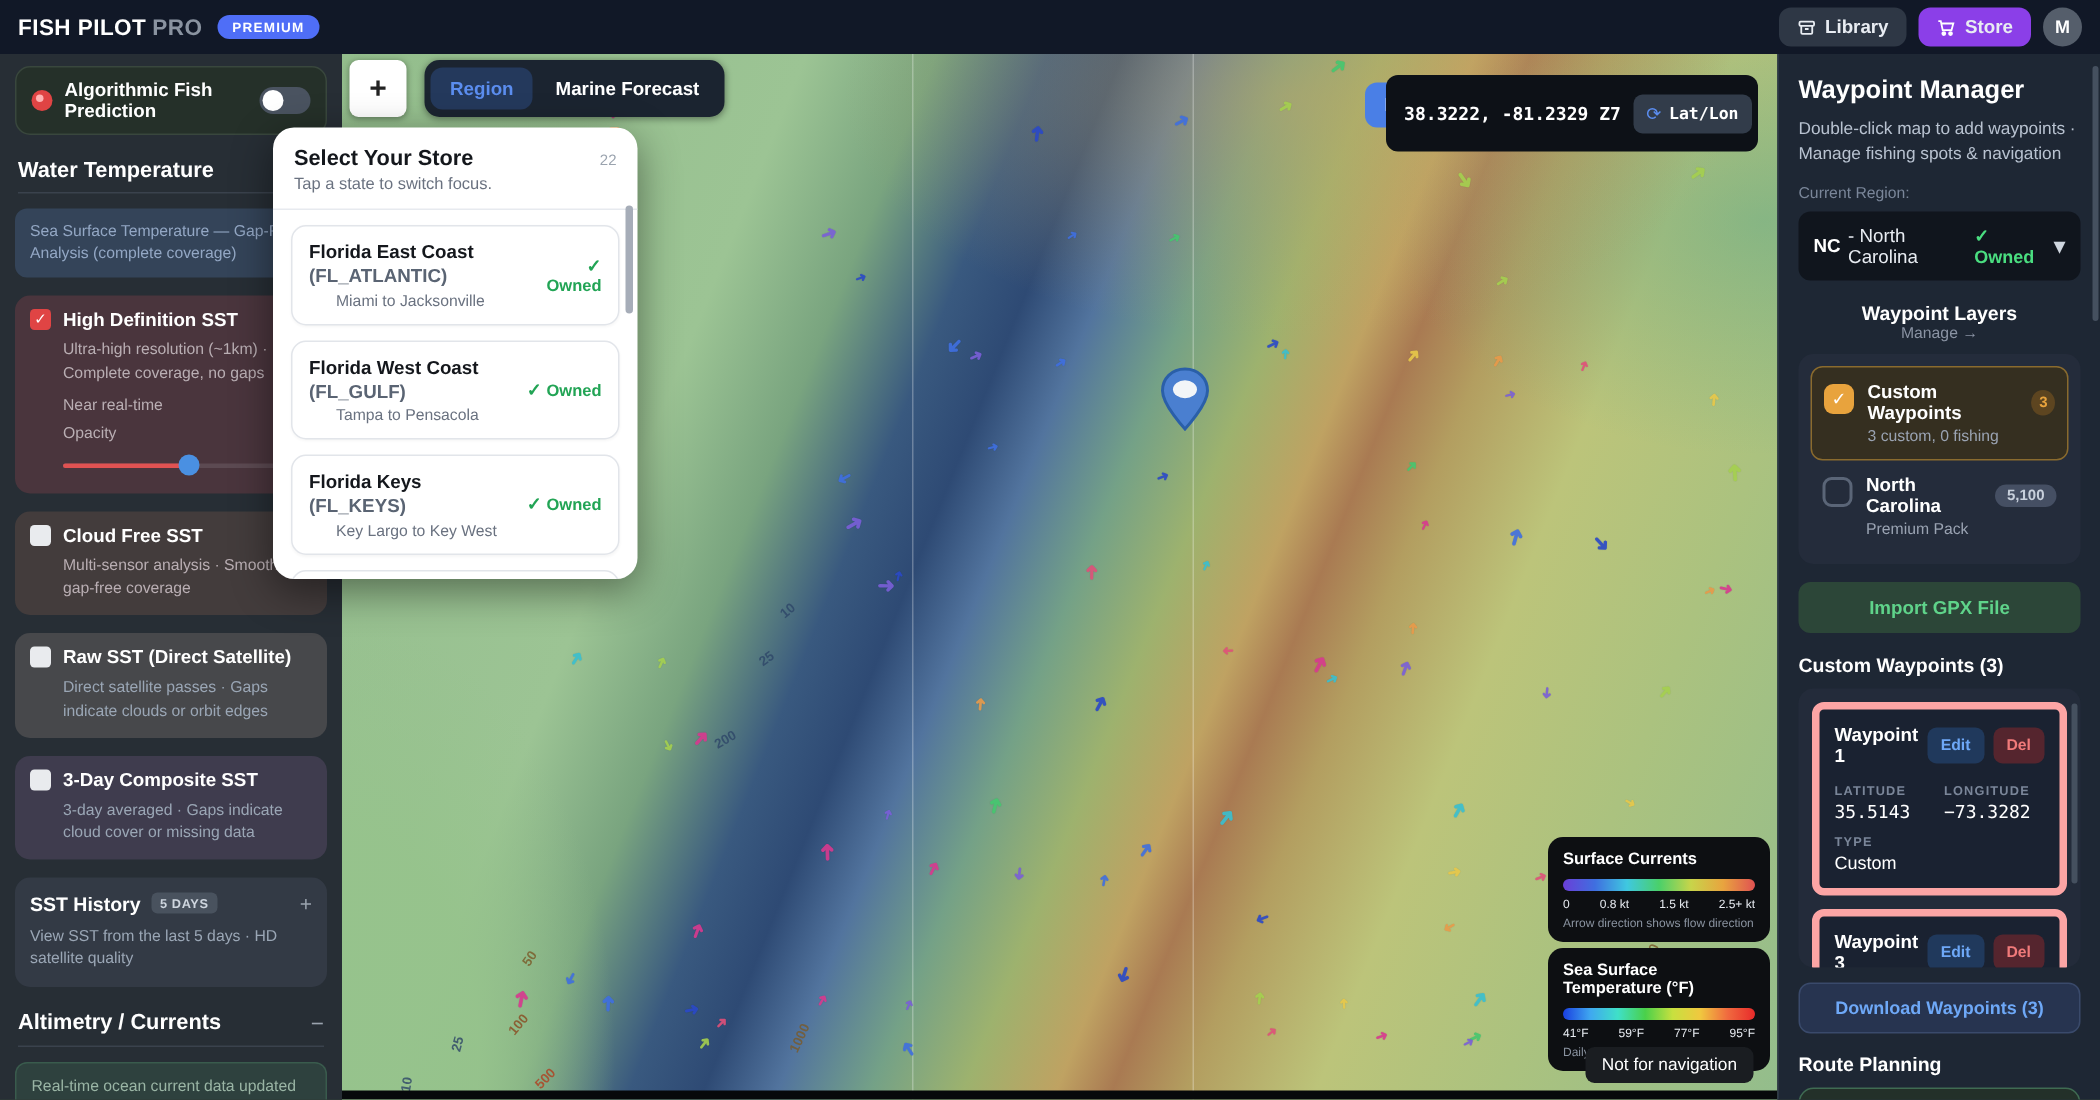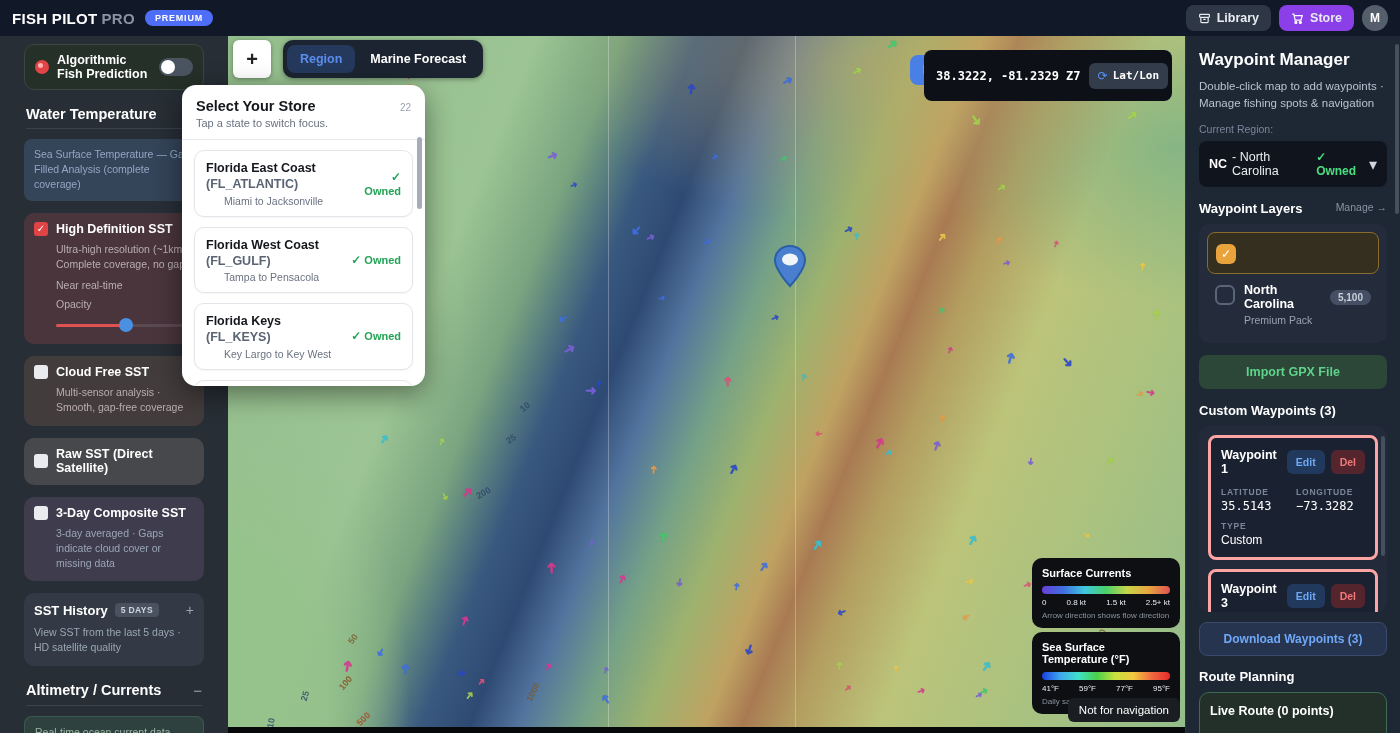--- a/index.html
+++ b/index.html
@@ -17,21 +17,21 @@
   .nav-right { margin-left:auto; display:flex; align-items:center; gap:8px; }
   .nav-btn { display:flex; align-items:center; gap:6px; background:#2e3745; color:#e8ecf2;
     font-size:12.5px; font-weight:bold; border:none; border-radius:8px; padding:6px 12px; cursor:pointer; }
   .nav-btn.store { background:#8b3fe8; }
   .nav-ico { width:13px; height:13px; display:inline-block; }
   .avatar { width:26px; height:26px; border-radius:50%; background:#555e6b; color:#fff;
     font-size:12px; font-weight:bold; display:flex; align-items:center; justify-content:center; }
 
   
   .lsb { position:absolute; left:0; top:36px; width:228px; bottom:0; background:#272e35;
-    padding:8px 24px; overflow:hidden; z-index:10; }
+    padding:8px 10px; overflow:hidden; z-index:10; }
   .fish-card { background:#253029; border:1px solid #39473d; border-radius:10px;
     display:flex; align-items:center; gap:8px; padding:8px 10px; }
   .lure-ico { width:14px; height:14px; border-radius:50%; background:#e04444; position:relative; flex:none; }
   .lure-ico:after { content:""; position:absolute; left:3px; top:3px; width:5px; height:5px;
     border-radius:50%; background:#ffb3b3; }
   .fish-card .lbl { color:#fff; font-size:12.5px; font-weight:bold; flex:1; }
   .toggle { width:34px; height:18px; background:#4a5360; border-radius:999px; position:relative; flex:none; cursor:pointer; }
   .toggle .knob { position:absolute; left:2px; top:2px; width:14px; height:14px; border-radius:50%; background:#fff; }
 
   .sec-h { display:flex; align-items:center; justify-content:space-between; margin:16px 2px 6px; }
@@ -107,21 +107,21 @@
 
   .legend { position:absolute; right:5px; width:148px; background:#0d0f12; border-radius:10px;
     padding:9px 10px 8px; z-index:18; }
   .legend.l1 { top:522px; } .legend.l2 { top:596px; }
   .legend .t { color:#fff; font-size:11px; font-weight:bold; margin-bottom:7px; }
   .grad { height:8px; border-radius:4px; margin-bottom:4px; }
   .grad.cur { background:linear-gradient(90deg,#6a3fd8,#3f6fe0,#3fc8e0,#4ad06a,#c8d44a,#e8a43f,#e05252); }
   .grad.sst { background:linear-gradient(90deg,#1a3fe0,#3fa8f0,#3fe0c8,#4ad04a,#c8e03f,#f0c83f,#f06a3f,#e82a2a); }
   .ticks { display:flex; justify-content:space-between; color:#e8ecf2; font-size:8px; margin-bottom:4px; }
   .legend .note { color:#8a93a0; font-size:8px; }
-  .nfn { position:absolute; right:5px; top:662px; background:#1a1d21; color:#fff; font-size:11.5px;
+  .nfn { position:absolute; right:16px; top:662px; background:#1a1d21; color:#fff; font-size:11.5px;
     border-radius:6px; padding:6px 11px; z-index:18; }
 
   
   .dropdown { position:absolute; left:182px; top:85px; width:243px; height:301px; background:#fff;
     border-radius:14px; box-shadow:0 8px 28px rgba(0,0,0,.45); z-index:40; overflow:hidden; }
   .dd-head { padding:13px 14px 10px; border-bottom:1px solid #e7eaef; position:relative; }
   .dd-title-row { display:flex; align-items:baseline; justify-content:space-between; }
   .dd-title { font-size:14.5px; font-weight:bold; color:#14171c; }
   .dd-count { font-size:10px; color:#9aa3ae; }
   .dd-sub { font-size:11px; color:#6a7280; margin-top:3px; }
@@ -143,21 +143,21 @@
   .rsb-scroll { position:absolute; right:1px; top:8px; width:4px; height:170px; border-radius:2px; background:#45505f; }
   .wm-title { color:#fff; font-size:17px; font-weight:bold; }
   .wm-sub { color:#b8c2d0; font-size:11.5px; line-height:1.45; margin-top:8px; }
   .cr-label { color:#7a8699; font-size:10.5px; margin-top:12px; }
   .cr-select { margin-top:6px; background:#10151d; border-radius:8px; padding:9px 10px; display:flex;
     align-items:center; gap:5px; cursor:pointer; }
   .cr-code { color:#fff; font-size:12.5px; font-weight:bold; }
   .cr-name { color:#e8ecf2; font-size:12.5px; }
   .cr-owned { color:#4ade80; font-size:12px; font-weight:bold; }
   .cr-chev { margin-left:auto; color:#cfd6df; }
-  .wl-head { display:flex; justify-content:space-between; margin-top:14px; }
+  .wl-head { display:flex; align-items:center; justify-content:space-between; margin-top:14px;flex-direction:column; }
   .wl-title { color:#fff; font-size:13px; font-weight:bold; }
   .wl-manage { color:#8a93a3; font-size:10.5px; cursor:pointer; }
   .wl-panel { margin-top:8px; background:#242c3b; border-radius:10px; padding:8px; }
   .wl-row { display:flex; align-items:flex-start; gap:9px; border-radius:8px; padding:9px 8px; cursor:pointer; }
   .wl-row.sel { background:#352f20; border:1px solid #8a6b2e; }
   .wl-cb { width:20px; height:20px; border-radius:6px; flex:none; display:flex; align-items:center;
     justify-content:center; color:#fff; font-size:12px; margin-top:2px; }
   .wl-cb.on { background:#e8a33d; }
   .wl-cb.off { background:transparent; border:2px solid #5a6577; }
   .wl-name-row { display:flex; align-items:center; gap:6px; }
@@ -166,21 +166,21 @@
     width:17px; height:17px; display:flex; align-items:center; justify-content:center; }
   .wl-badge-g { background:#454f63; color:#c8d0dc; font-size:10px; font-weight:bold; border-radius:999px;
     padding:2px 8px; }
   .wl-desc { color:#9aa3b2; font-size:10.5px; margin-top:3px; }
   .gpx-btn { margin-top:12px; width:100%; background:#2c4638; border:none; border-radius:8px;
     color:#5fd38a; font-size:12.5px; font-weight:bold; padding:10px 0; cursor:pointer; }
   .cw-title { color:#fff; font-size:13px; font-weight:bold; margin-top:14px; }
   .cw-panel { position:relative; margin-top:8px; background:#232b3a; border-radius:10px; padding:9px;
     height:186px; overflow:hidden; }
   .cw-panel-scroll { position:absolute; right:2px; top:10px; width:4px; height:120px; border-radius:2px; background:#45505f; }
-  .wp-card { background:#1a2231; border:3px solid #fca5a5; border-radius:8px; padding:10px; margin-bottom:9px; }
+  .wp-card { background:#1a2231; border:5px solid #fca5a5; border-radius:8px; padding:10px; margin-bottom:9px; }
   .wp-head { display:flex; align-items:center; }
   .wp-name { color:#fff; font-size:12.5px; font-weight:bold; flex:1; }
   .wp-btn { border:none; border-radius:6px; font-size:10.5px; font-weight:bold; padding:6px 9px; cursor:pointer; }
   .wp-edit { background:#20395c; color:#6ea8f7; margin-right:6px; }
   .wp-del { background:#55252e; color:#f07a7a; }
   .wp-grid { display:grid; grid-template-columns:1fr 1fr; gap:8px 6px; margin-top:11px; }
   .wp-lbl { color:#7a8699; font-size:8.5px; font-weight:bold; letter-spacing:.8px; }
   .wp-val { color:#fff; font-size:12px; margin-top:2px; }
   .dl-btn { margin-top:10px; width:100%; background:#273450; border:1px solid #3a4a6b; border-radius:8px;
     color:#6ea8f7; font-size:12px; font-weight:bold; padding:9px 0; cursor:pointer; }
@@ -253,20 +253,21 @@
       <span class="lc-title">Cloud Free SST</span>
     </div>
     <div class="lc-desc">Multi-sensor analysis · Smooth, gap-free coverage</div>
   </div>
 
   <div class="layer-card lc-gray">
     <div class="lc-head">
       <span class="cb cb-off"></span>
       <span class="lc-title">Raw SST (Direct Satellite)</span>
     </div>
+    <div class="lc-desc">Direct satellite passes · Gaps indicate clouds or orbit edges</div>
   </div>
 
   <div class="layer-card lc-purple">
     <div class="lc-head">
       <span class="cb cb-off"></span>
       <span class="lc-title">3-Day Composite SST</span>
     </div>
     <div class="lc-desc">3-day averaged · Gaps indicate cloud cover or missing data</div>
   </div>
 
@@ -507,20 +508,27 @@
   <div class="wl-head">
     <span class="wl-title">Waypoint Layers</span>
     <span class="wl-manage">Manage →</span>
   </div>
 
   <div class="wl-panel">
     <div class="wl-row sel">
       <span class="wl-cb on">
           <span>✓</span>
         </span>
+      <div>
+        <div class="wl-name-row">
+          <span class="wl-name">Custom Waypoints</span>
+          <span class="wl-badge-o">3</span>
+        </div>
+        <div class="wl-desc">3 custom, 0 fishing</div>
+      </div>
     </div>
     <div class="wl-row">
       <span class="wl-cb off"></span>
       <div>
         <div class="wl-name-row">
           <span class="wl-name">North Carolina</span>
           <span class="wl-badge-g">5,100</span>
         </div>
         <div class="wl-desc">Premium Pack</div>
       </div>

